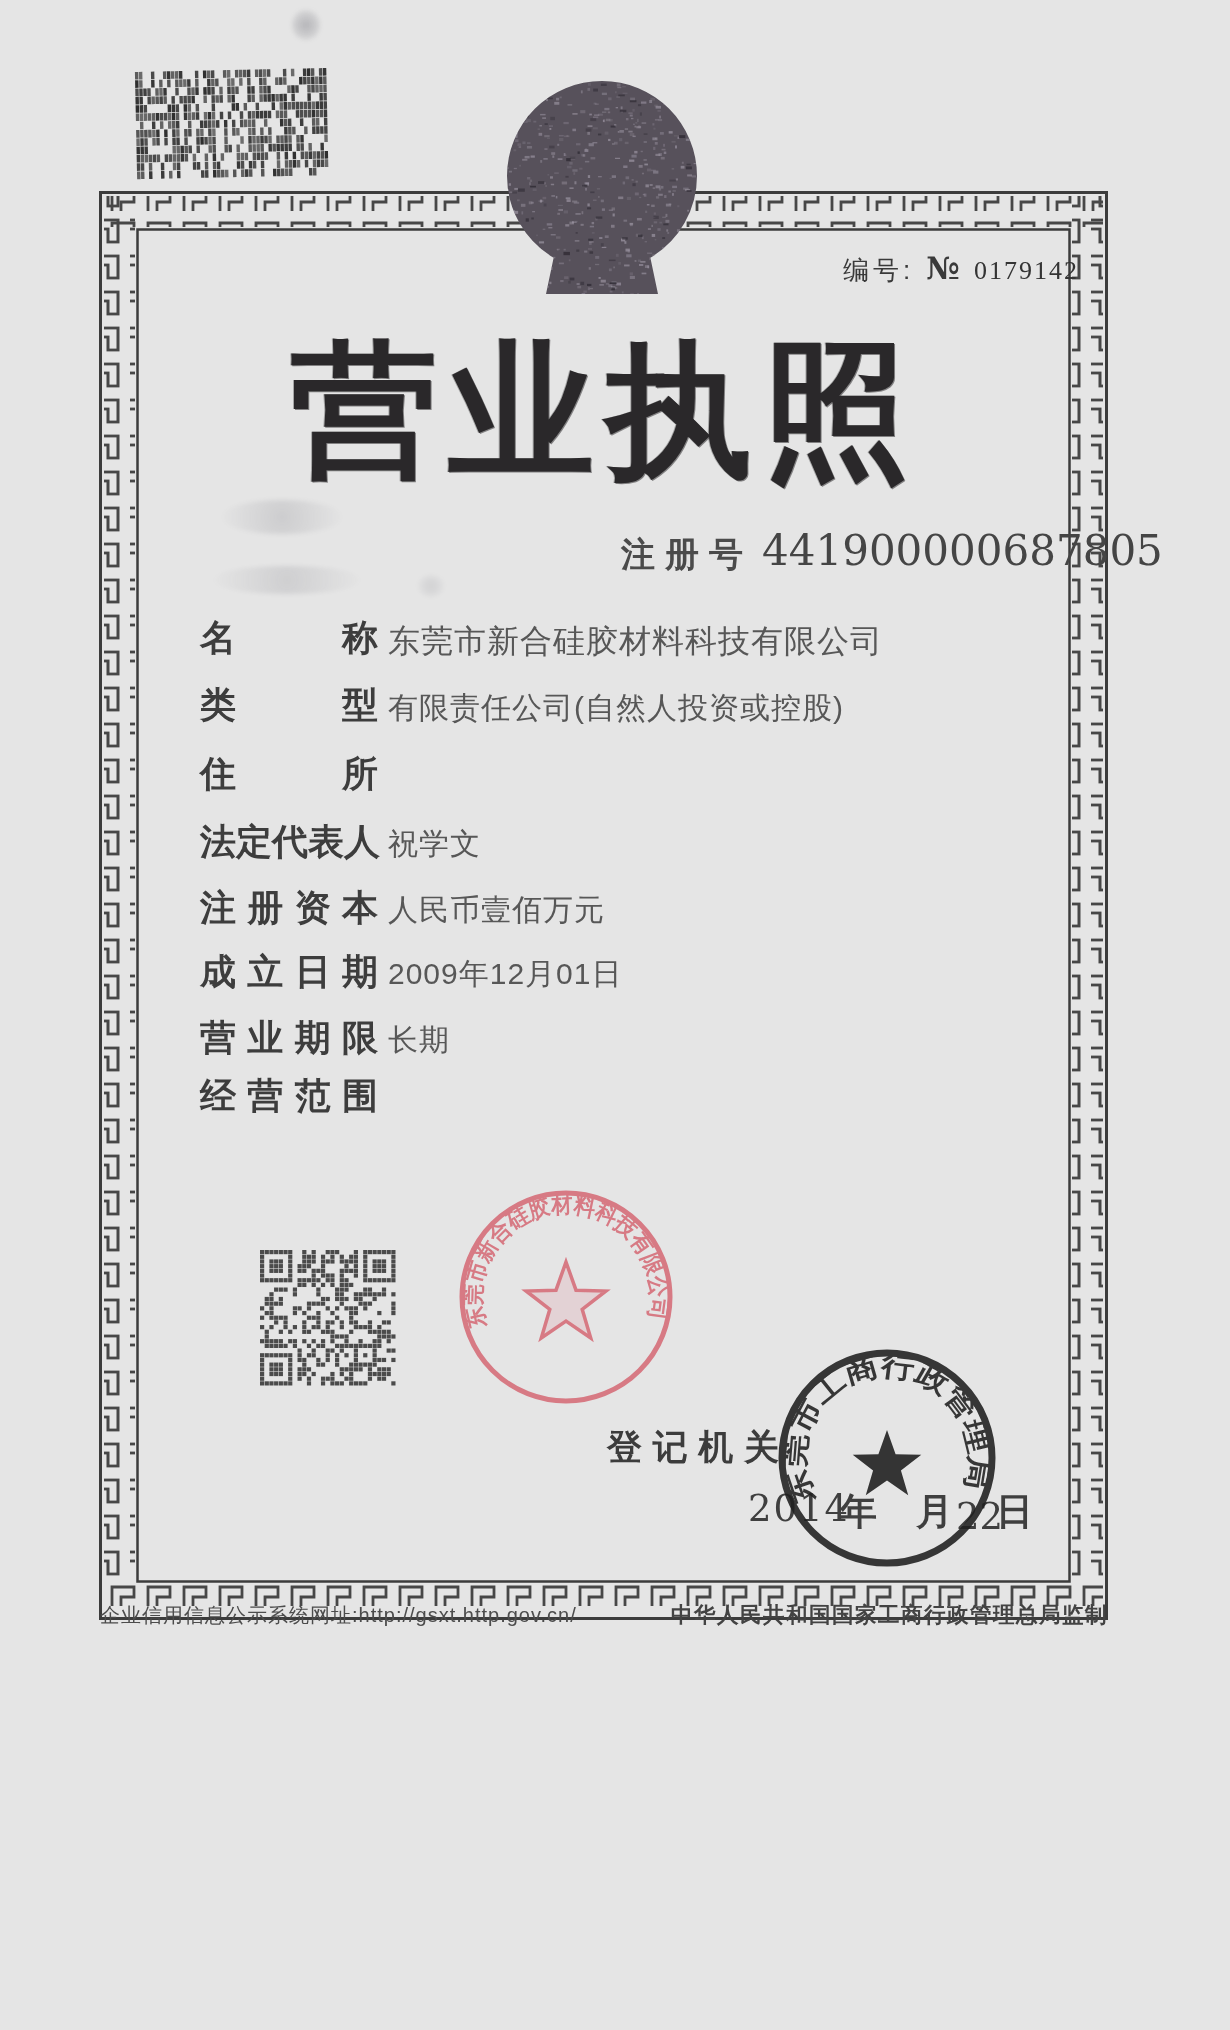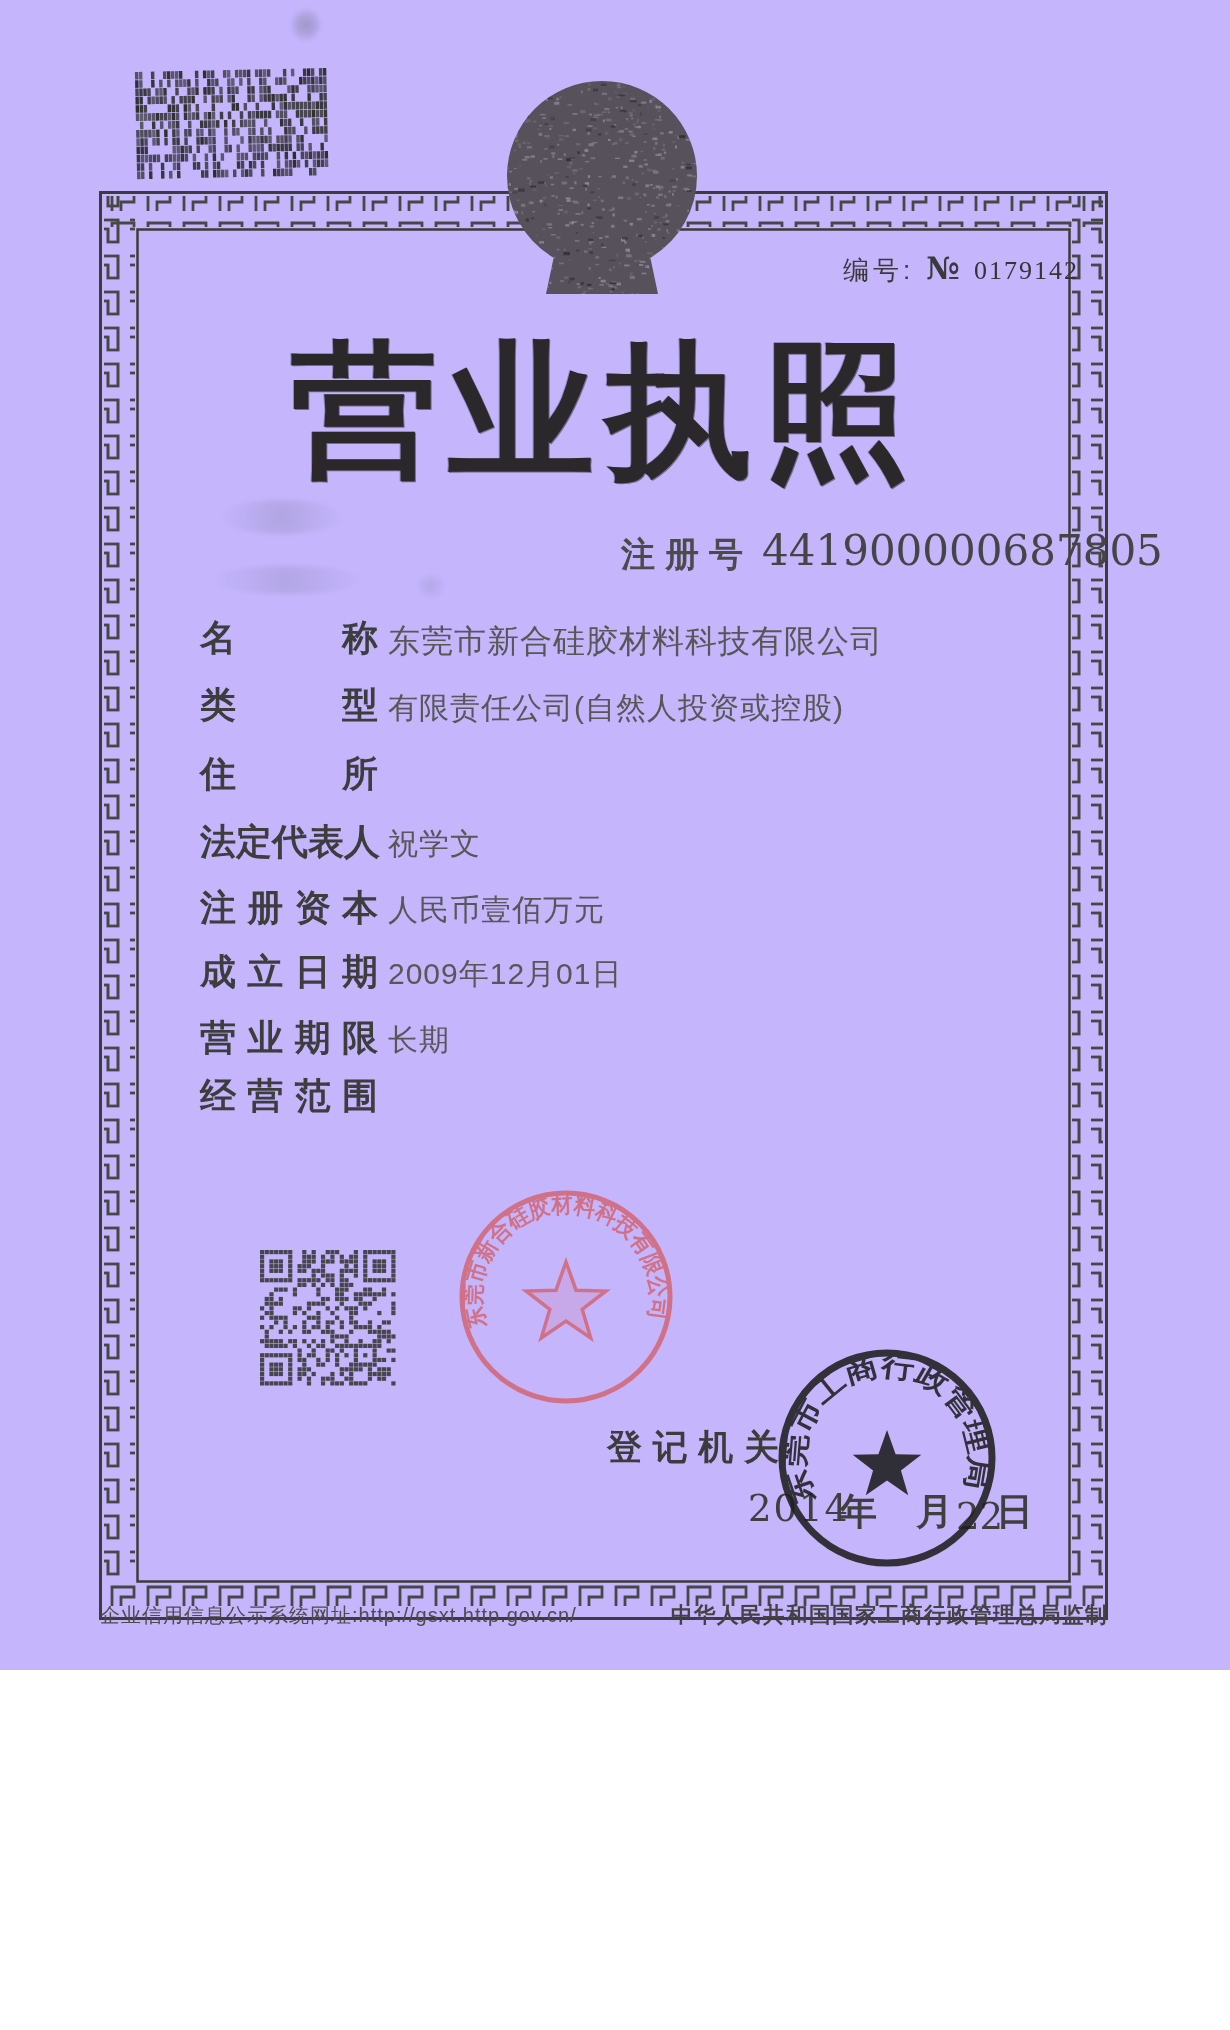--- a/index.html
+++ b/index.html
@@ -1,16 +1,16 @@
 <!DOCTYPE html>
 <html><head>
 <meta charset="utf-8">
 <style>
   html,body{margin:0;padding:0;background:#ffffff;}
-  .page{position:relative;width:1230px;height:1670px;background:#c4b5fd;overflow:hidden;
+  .page{position:relative;width:1230px;height:2030px;background:#e5e5e5;overflow:hidden;
         font-family:"Liberation Sans","DejaVu Sans",sans-serif;color:#3c3c3c;}
   .abs{position:absolute;}
   .char-just{display:flex;justify-content:space-between;}
   
   .serial{top:250px;left:843px;display:flex;align-items:baseline;color:#3a3a3a;}
   .serial .lbl{font-size:26px;letter-spacing:4px;}
   .serial .no{font-family:"DejaVu Serif","Liberation Serif",serif;font-weight:bold;font-size:31px;margin:0 14px 0 12px;}
   .serial .digits{font-family:Liberation Serif, serif;font-size:26px;letter-spacing:2px;color:#343434;}
   
   .title{top:338px;left:291px;width:618px;font-size:146px;font-weight:900;color:#2a282a;

